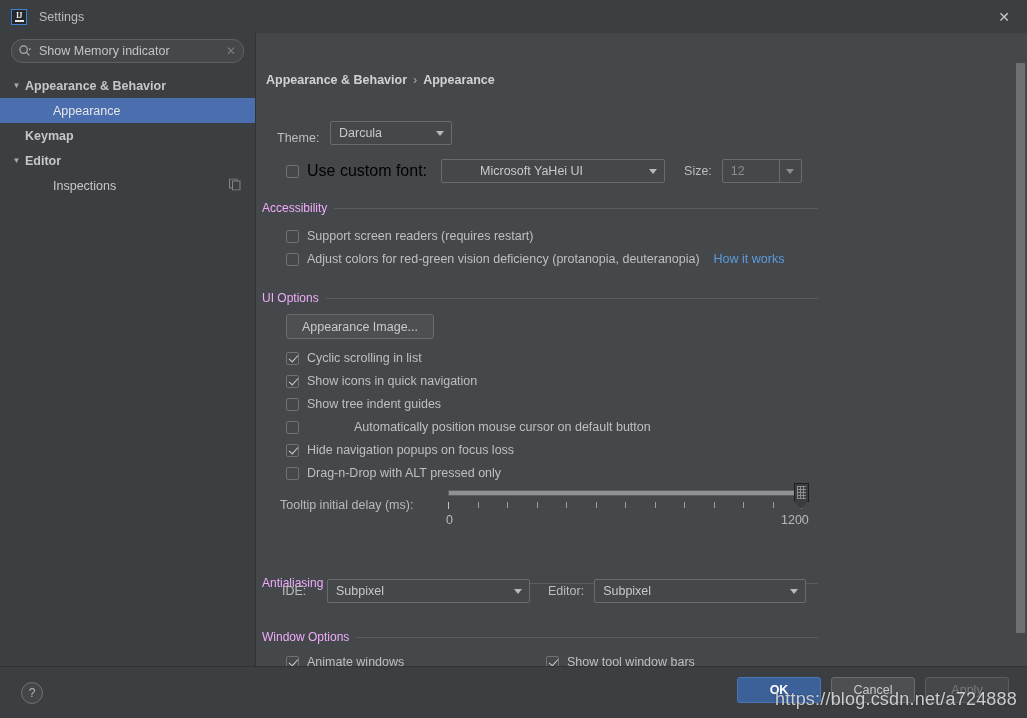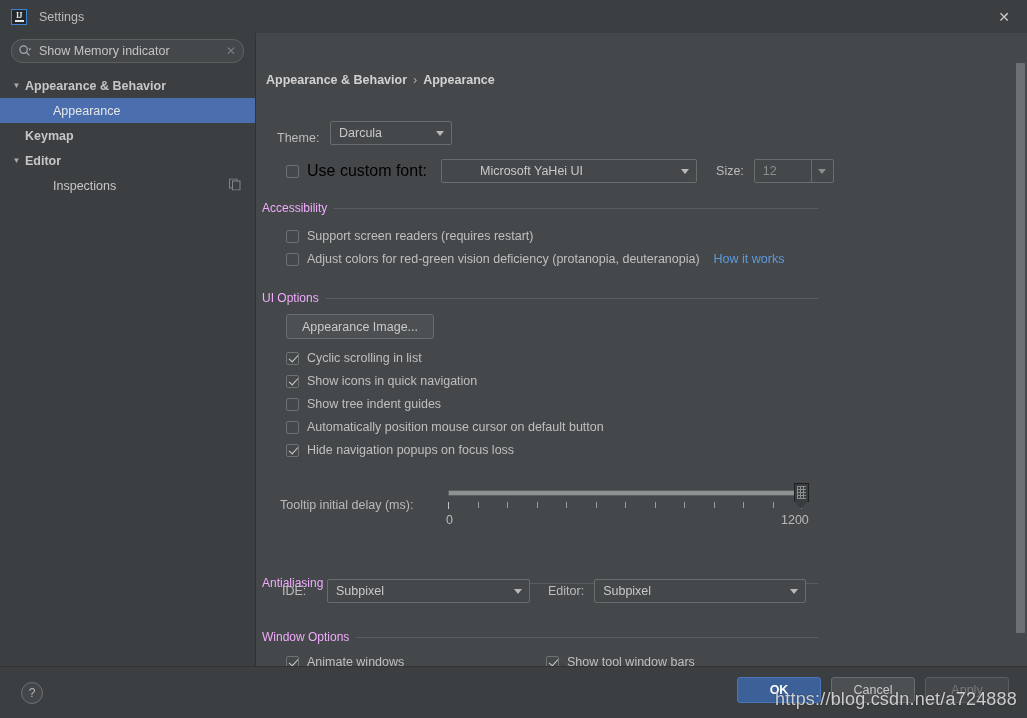--- a/index.html
+++ b/index.html
@@ -341,21 +341,21 @@
           <span class="val">Darcula</span>
           <span class="caret">
               <i class="caret-tri"></i>
             </span>
         </div>
       </div>
 
       <div class="field-row" style="position:absolute; top:124px; left:30px;">
         <span class="cb"></span>
         <span class="cb-lbl" style="margin-left:8px;">Use custom font:</span>
-        <div class="combo" style="width:256px; margin-left:14px;padding-left:38px;">
+        <div class="combo" style="width:224px; margin-left:14px;padding-left:38px;">
           <span class="val">Microsoft YaHei UI</span>
           <span class="caret">
               <i class="caret-tri"></i>
             </span>
         </div>
         <span class="lbl" style="margin-left:19px;">Size:</span>
         <div class="combo split" style="width:80px; margin-left:10px; color:#8b8e8f;">
           <span class="val">12</span>
           <span class="caret">
               <i class="caret-tri" style="border-top-color:#8b8e8f;"></i>
@@ -389,27 +389,31 @@
         <span class="cb-lbl">Cyclic scrolling in list</span>
       </div>
       <div class="cb-row" style="position:absolute; top:337px; left:30px;">
         <span class="cb checked"></span>
         <span class="cb-lbl">Show icons in quick navigation</span>
       </div>
       <div class="cb-row" style="position:absolute; top:360px; left:30px;">
         <span class="cb"></span>
         <span class="cb-lbl">Show tree indent guides</span>
       </div>
-      <div class="cb-row" style="position:absolute; top:383px; left:30px;">
+      <div class="cb-row" style="position:absolute; top:383px; left:30px;gap:47px;">
         <span class="cb"></span>
         <span class="cb-lbl">Automatically position mouse cursor on default button</span>
       </div>
       <div class="cb-row" style="position:absolute; top:406px; left:30px;">
         <span class="cb checked"></span>
         <span class="cb-lbl">Hide navigation popups on focus loss</span>
+      </div>
+      <div class="cb-row" style="position:absolute; top:429px; left:30px;">
+        <span class="cb"></span>
+        <span class="cb-lbl">Drag-n-Drop with ALT pressed only</span>
       </div>
 
       <div class="slider-wrap" style="position:absolute; top:452px; left:0; width:570px; height:48px;">
         <span class="slider-lbl" style="left:24px; top:13px;">Tooltip initial delay (ms):</span>
         <div class="slider-track" style="left:192px; top:5px; width:354px;"></div>
         <div class="slider-ticks" style="left:192px; top:17px; width:354px; height:8px;">
           <i class="tick major" style="left:0px;"></i>
           <i class="tick" style="left:29.5px;"></i>
           <i class="tick" style="left:59px;"></i>
           <i class="tick" style="left:88.5px;"></i>

